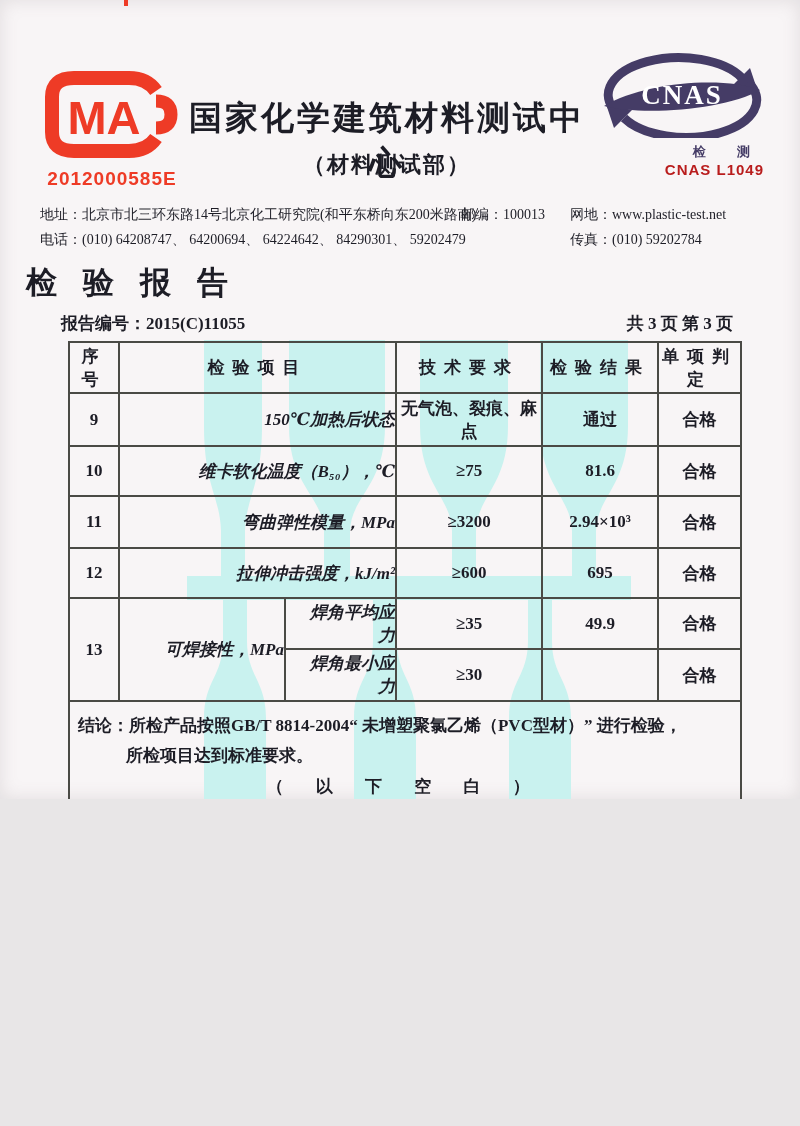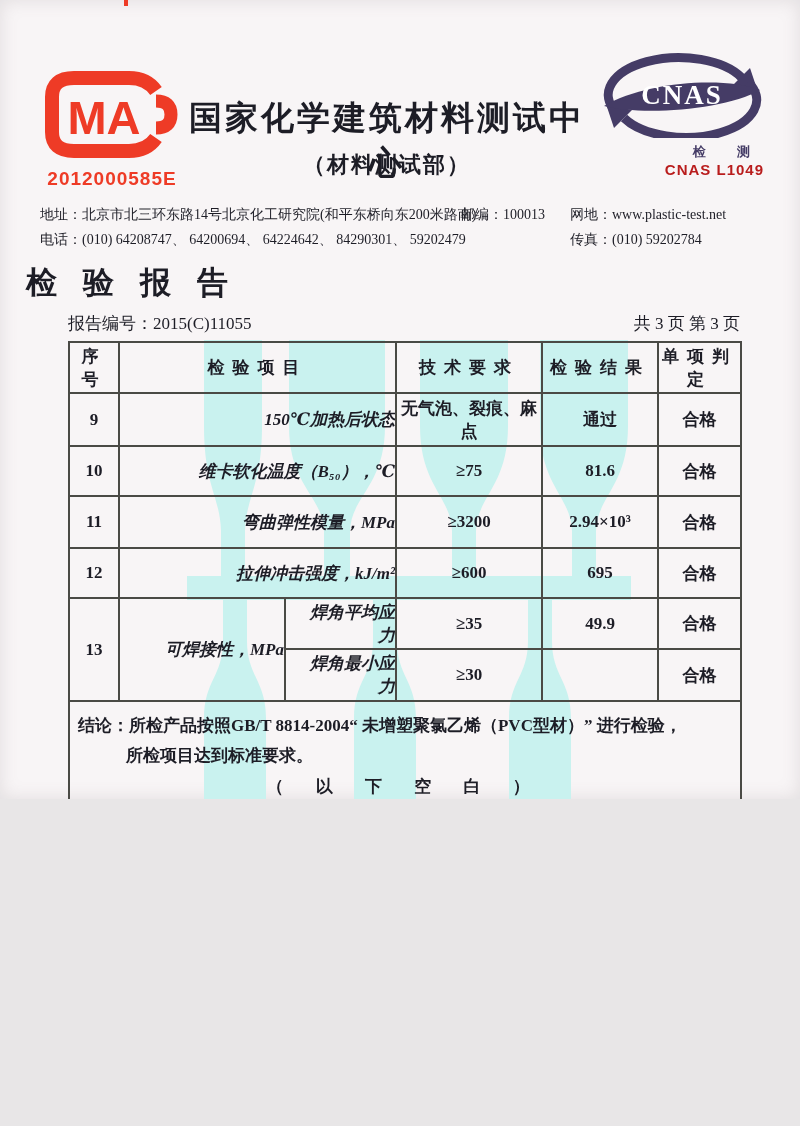--- a/index.html
+++ b/index.html
@@ -42,22 +42,22 @@
 
   
   .contact-line{left:40px;width:724px;font-size:14px;}
   .contact-line .seg{position:absolute;white-space:nowrap;}
   .l1{top:206px;} .l2{top:231px;}
   .seg-a{left:0;} .seg-b{left:421px;} .seg-c{left:530px;}
 
   
   .report-title{left:0;top:262px;width:800px;
     font-size:31px;font-weight:bold;letter-spacing:26px;text-indent:26px;}
-  .report-meta{left:68px;top:312px;width:672px;display:flex;
-    justify-content:space-between;font-size:17px;font-weight:normal;gap:44px;}
+  .report-meta{left:61px;top:312px;width:672px;display:flex;
+    justify-content:space-between;font-size:17px;font-weight:bold;gap:44px;}
 
   
   .watermark{left:185px;top:336px;z-index:0;}
 
   
   table.report{
     position:absolute;left:68px;top:341px;width:672px;
     border-collapse:collapse;table-layout:fixed;z-index:1;
     font-size:17px;font-weight:bold;color:var(--text-ink);
   }

